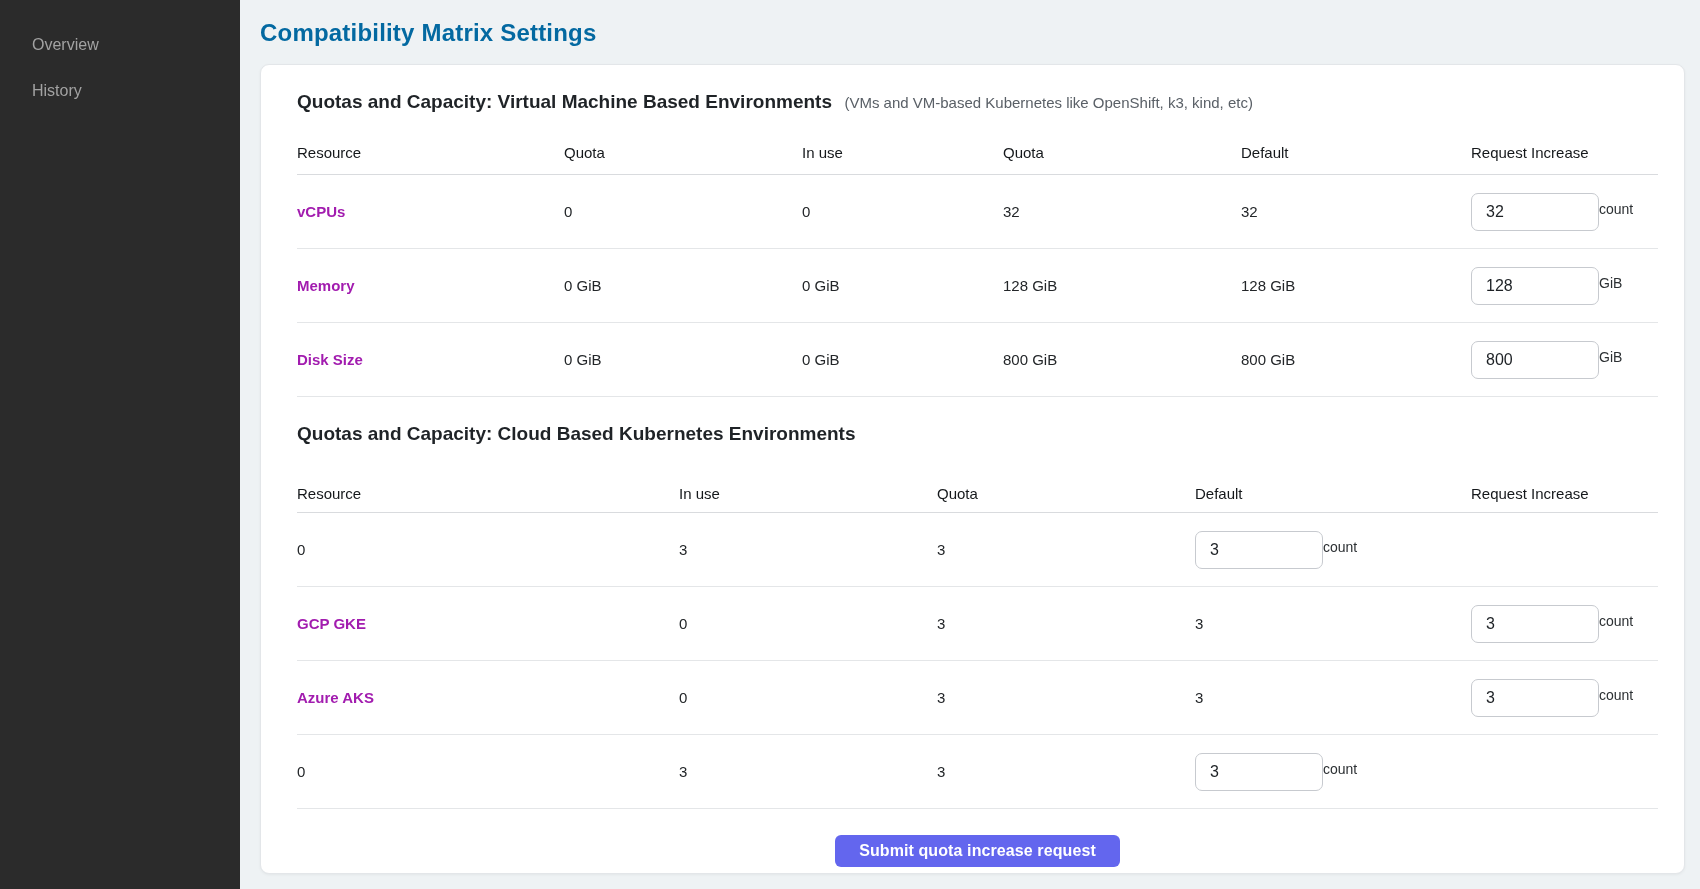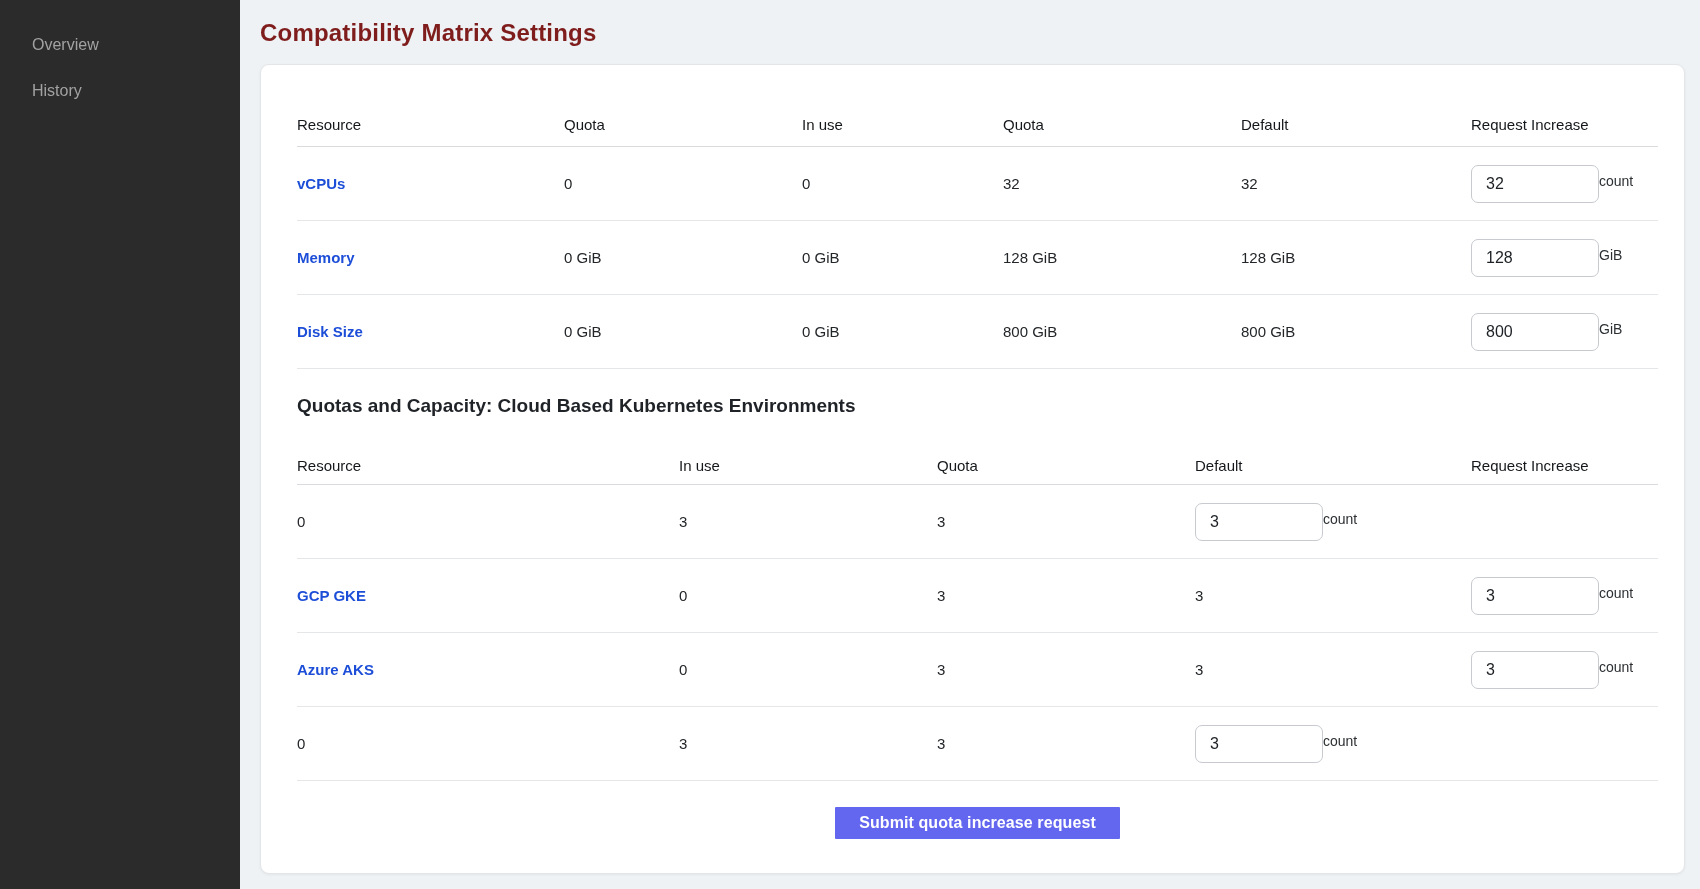--- a/index.html
+++ b/index.html
@@ -37,21 +37,21 @@
   }
 
   
   .main {
     flex: 1;
     padding: 17px 15px 17px 20px;
   }
   .page-title {
     font-size: 24px;
     font-weight: bold;
-    color: #7f1d1d;
+    color: #0369a1;
     margin: 2px 0 17px 0;
     letter-spacing: 0.2px;
   }
   .card {
     background: #ffffff;
     border: 1px solid #e3e6e9;
     border-radius: 9px;
     box-shadow: 0 1px 3px rgba(0,0,0,0.05);
     height: 810px;
     padding: 26px 26px 0 36px;
@@ -87,21 +87,21 @@
   }
   .head .col-label {
     font-size: 15px;
     font-weight: normal;
     color: #15181b;
     padding-top: 12px;
   }
   .grid-row.data { height: 74px; }
 
   .cell { font-size: 15px; color: #232629; }
-  .cell.resource { font-weight: bold; color: #1d4ed8; }
+  .cell.resource { font-weight: bold; color: #a21caf; }
 
   .request-cell { display: flex; align-items: center; }
   .request-input {
     width: 128px;
     height: 38px;
     border: 1px solid #c7cacf;
     border-radius: 7px;
     padding: 0 14px;
     font-size: 16px;
     color: #1d2125;
@@ -128,21 +128,21 @@
     justify-content: center;
     padding: 26px 0;
   }
   .submit-btn {
     background: #6366ee;
     color: #ffffff;
     font-size: 16px;
     font-weight: bold;
     font-family: "Liberation Sans", "DejaVu Sans", sans-serif;
     border: none;
-    border-radius: 1px;
+    border-radius: 6px;
     padding: 7px 24px;
     height: 32px;
     cursor: pointer;
     letter-spacing: 0.1px;
   }
 </style>
 </head>
 <body>
 
 <aside class="sidebar">
@@ -155,20 +155,24 @@
     </div>
   </nav>
 </aside>
 
 <main class="main">
   <h1 class="page-title">Compatibility Matrix Settings</h1>
 
   <div class="card">
 
     <section class="section-vm">
+      <div class="section-header">
+        <h2 class="section-title">Quotas and Capacity: Virtual Machine Based Environments</h2>
+        <span class="section-subtitle">(VMs and VM-based Kubernetes like OpenShift, k3, kind, etc)</span>
+      </div>
 
       <div class="grid-row head t1">
         <div class="col-label">Resource</div>
         <div class="col-label">Quota</div>
         <div class="col-label">In use</div>
         <div class="col-label">Quota</div>
         <div class="col-label">Default</div>
         <div class="col-label">Request Increase</div>
       </div>
 

